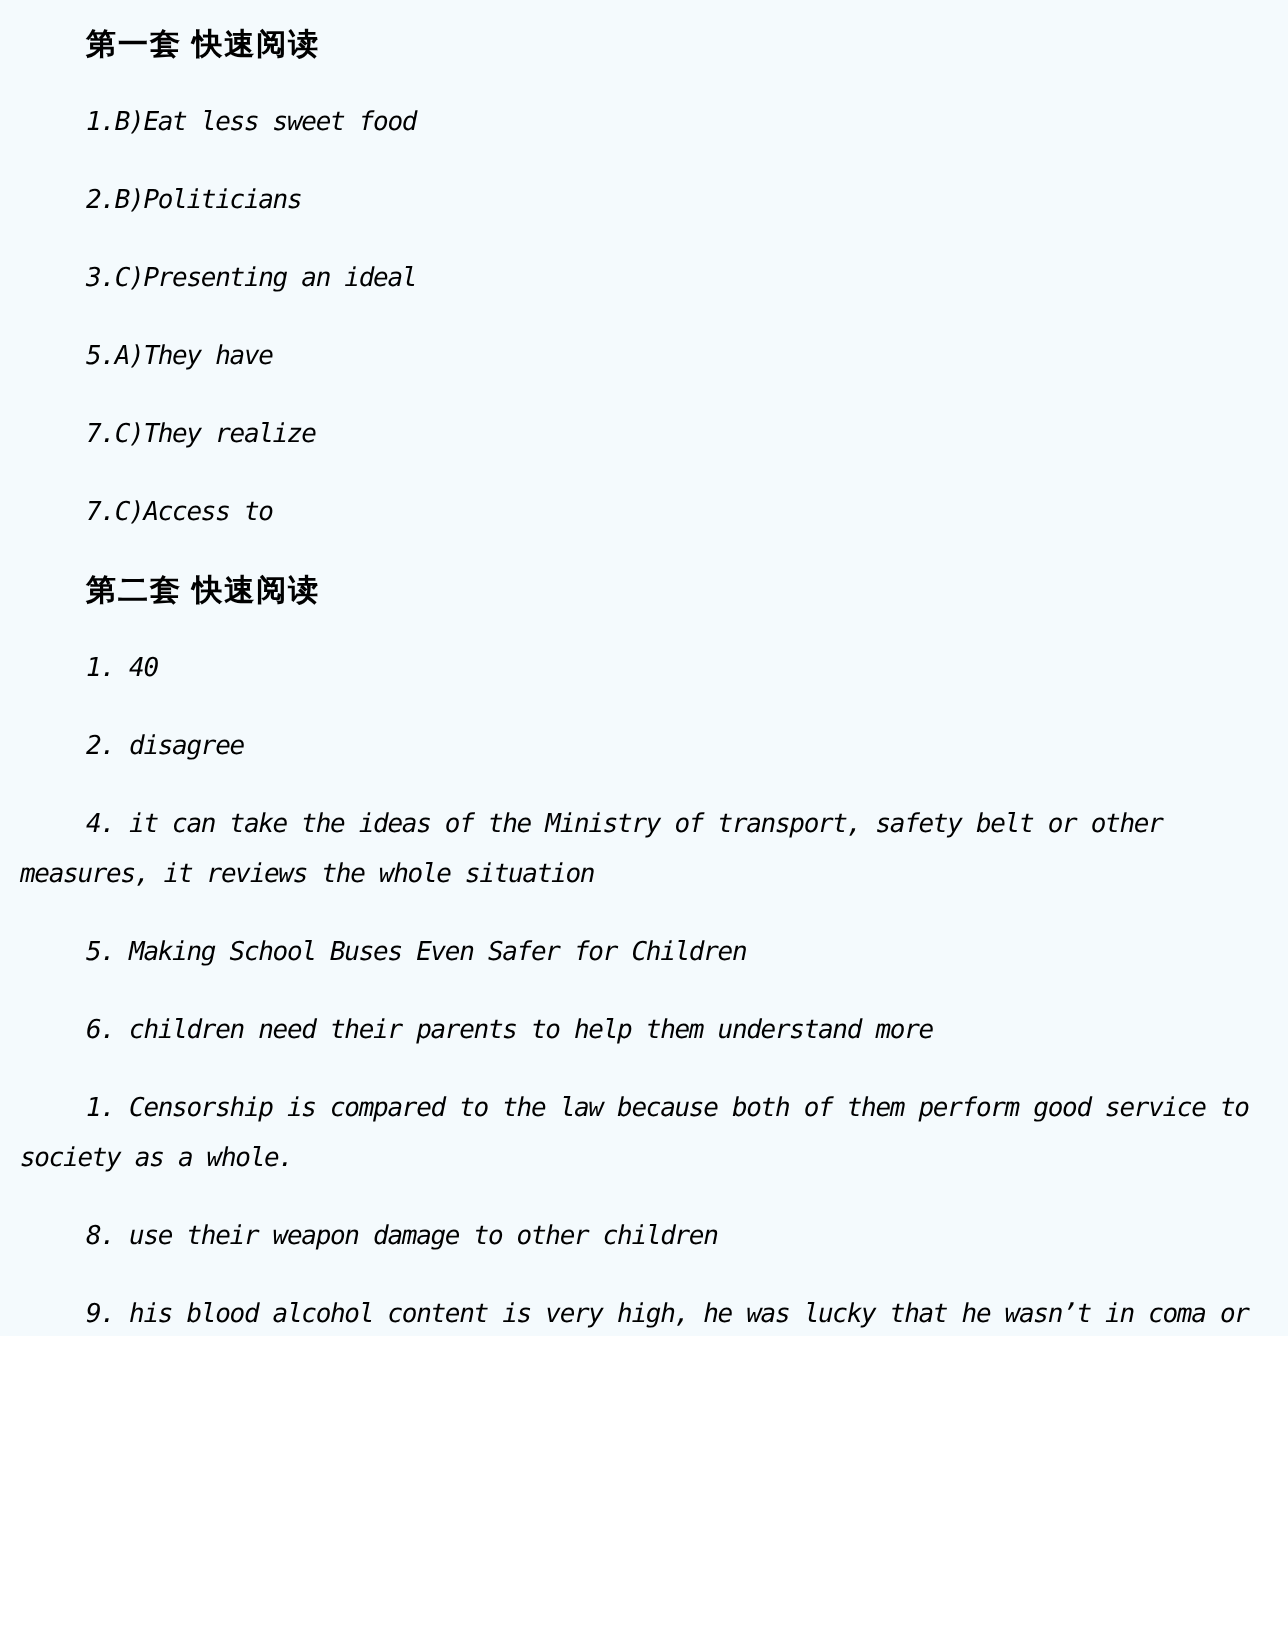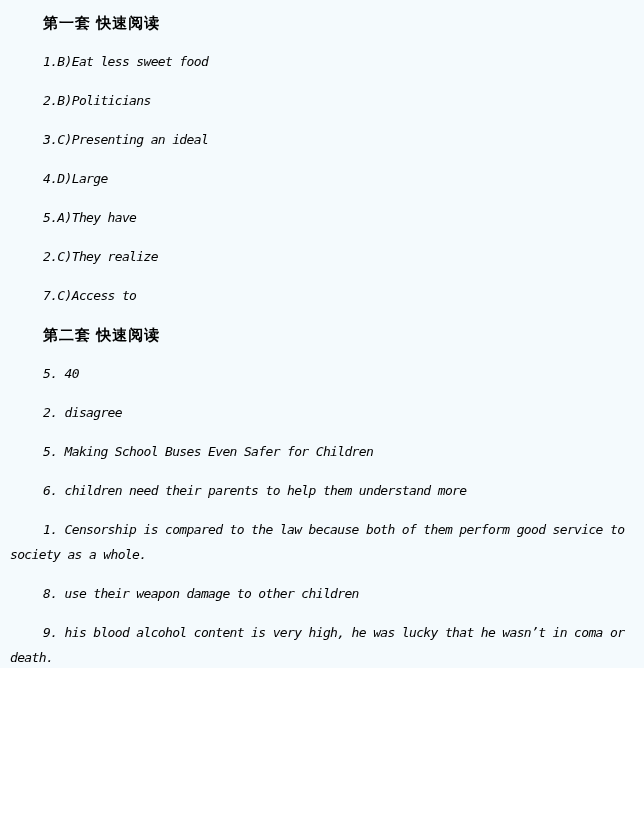--- a/index.html
+++ b/index.html
@@ -78,40 +78,41 @@
     <p class="answer">
         <span class="ln first">1.B)Eat less sweet food</span>
       </p>
     <p class="answer">
         <span class="ln first">2.B)Politicians</span>
       </p>
     <p class="answer">
         <span class="ln first">3.C)Presenting an ideal</span>
       </p>
     <p class="answer">
-        <span class="ln first">4.D)Large</span>
-      </p>
-    <p class="answer">
         <span class="ln first">5.A)They have</span>
       </p>
     <p class="answer">
-        <span class="ln first">2.C)They realize</span>
+        <span class="ln first">7.C)They realize</span>
       </p>
     <p class="answer">
         <span class="ln first">7.C)Access to</span>
       </p>
 
     <h2 class="sec-heading">第二套 快速阅读</h2>
 
     <p class="answer">
-        <span class="ln first">5. 40</span>
+        <span class="ln first">1. 40</span>
       </p>
     <p class="answer">
         <span class="ln first">2. disagree</span>
       </p>
+    <p class="answer">
+      <span class="ln first">4. it can take the ideas of the Ministry of transport, safety belt or other</span>
+      <span class="ln">measures, it reviews the whole situation</span>
+    </p>
     <p class="answer">
         <span class="ln first">5. Making School Buses Even Safer for Children</span>
       </p>
     <p class="answer">
         <span class="ln first">6. children need their parents to help them understand more</span>
       </p>
     <p class="answer">
       <span class="ln first">1. Censorship is compared to the law because both of them perform good service to</span>
       <span class="ln">society as a whole.</span>
     </p>

